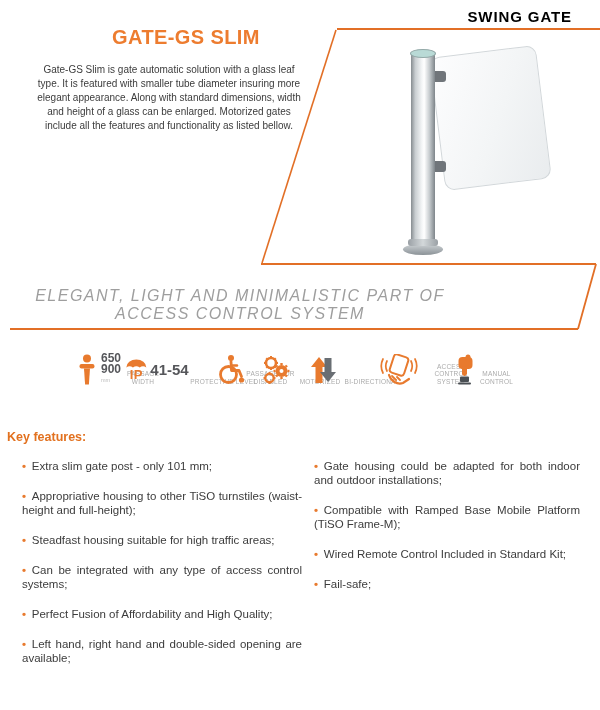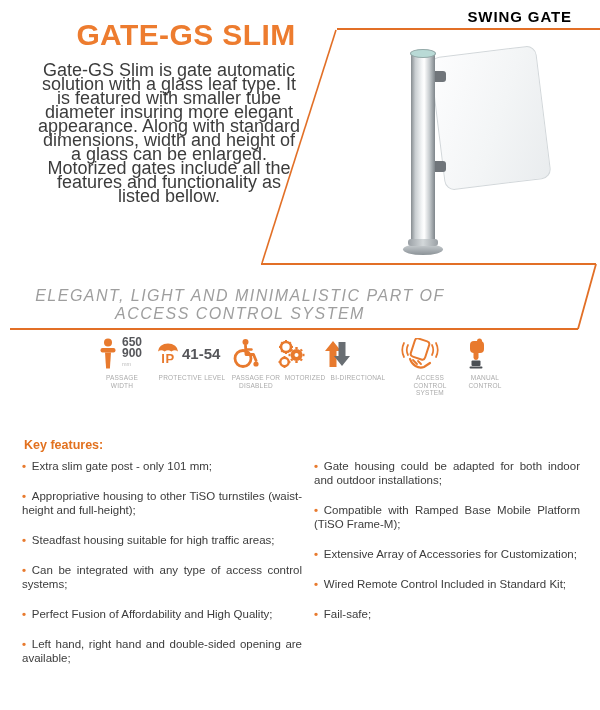--- a/index.html
+++ b/index.html
@@ -7,26 +7,26 @@
     position:relative;width:600px;height:710px;background:#ffffff;overflow:hidden;
     font-family:"Liberation Sans",sans-serif;
   }
   
   .swing-gate{
     position:absolute;top:8px;right:28px;font-size:15px;font-weight:bold;
     color:#000000;letter-spacing:0.9px;
   }
   .deco-lines{position:absolute;left:0;top:0;z-index:1;pointer-events:none;}
   .title{
-    position:absolute;left:36px;top:18px;width:300px;text-align:center;
-    font-size:30px;font-weight:bold;color:#ED7C2F;letter-spacing:0.4px;
+    position:absolute;left:36px;top:26px;width:300px;text-align:center;
+    font-size:20px;font-weight:bold;color:#ED7C2F;letter-spacing:0.4px;
   }
   .descr{
     position:absolute;left:36px;top:63px;width:266px;text-align:center;
-    font-size:18px;line-height:14px;color:#3C3C3C;
+    font-size:10px;line-height:14px;color:#3C3C3C;
   }
   
   .glass{
     position:absolute;left:437px;top:51px;width:105px;height:132px;z-index:2;
     background:linear-gradient(115deg,#fdfdfe 0%,#f3f5f6 55%,#e9ecee 100%);
     border:1px solid #d2d7da;border-radius:10px;transform:rotate(-7deg);
   }
   .bracket{
     position:absolute;width:15px;height:11px;background:#70757A;border-radius:3px;z-index:3;
   }
@@ -48,37 +48,37 @@
     position:absolute;left:403px;top:244px;width:40px;height:11px;border-radius:50%;z-index:3;
     background:linear-gradient(#cdd2d5,#8b9297);
   }
   
   .banner-text{
     position:absolute;left:0;top:287px;width:480px;text-align:center;z-index:6;
     font-style:italic;font-size:16px;color:#9E9E9E;letter-spacing:1.5px;
   }
   
   .spec{
-    position:absolute;top:338px;transform:translateX(-50%);
-    display:flex;flex-direction:column;align-items:flex-start;z-index:6;
+    position:absolute;top:354px;transform:translateX(-50%);
+    display:flex;align-items:flex-end;z-index:6;
   }
   .spec .art{height:31px;display:flex;align-items:center;gap:3px;}
   .spec .lbl{
     margin-top:5px;font-size:6.5px;line-height:7.5px;color:#ABABAB;
     letter-spacing:0.2px;text-align:center;
   }
   .num-col{display:flex;flex-direction:column;line-height:11px;text-align:left;}
   .num{font-size:12px;font-weight:bold;color:#55565A;}
   .unit{font-size:5.5px;color:#BDBDBD;}
   .big-val{font-size:15px;font-weight:bold;color:#55565A;}
   .ip-box{display:flex;flex-direction:column;align-items:center;line-height:1;}
   .ip-txt{font-size:13px;font-weight:bold;color:#E87A2E;letter-spacing:0.5px;}
   
   .kf-head{
-    position:absolute;left:24px;top:430px;font-size:12.5px;font-weight:bold;color:#E2711F;margin-top:8px;
+    position:absolute;left:7px;top:430px;font-size:12.5px;font-weight:bold;color:#E2711F;
   }
   .kf-cols{position:absolute;left:22px;top:459px;width:568px;display:flex;gap:12px;}
   .kf-col{display:flex;flex-direction:column;}
   .kf-col.left{width:280px;}
   .kf-col.right{width:266px;}
   .feat{
     margin-bottom:16px;font-size:11.5px;line-height:14px;color:#3C3C3C;text-align:justify;
   }
   .feat::before{content:"\2022\2002";color:#E87A2E;font-weight:bold;}
 </style>
@@ -241,19 +241,18 @@
       <div class="feat">Extra slim gate post - only 101 mm;</div>
       <div class="feat">Appropriative housing to other TiSO turnstiles (waist-height and full-height);</div>
       <div class="feat">Steadfast housing suitable for high traffic areas;</div>
       <div class="feat">Can be integrated with any type of access control systems;</div>
       <div class="feat">Perfect Fusion of Affordability and High Quality;</div>
       <div class="feat">Left hand, right hand and double-sided opening are available;</div>
     </div>
     <div class="kf-col right">
       <div class="feat">Gate housing could be adapted for both indoor and outdoor installations;</div>
       <div class="feat">Compatible with Ramped Base Mobile Platform (TiSO Frame-M);</div>
-      <div class="feat">Extensive Array of Accessories for Customization;</div>
       <div class="feat">Wired Remote Control Included in Standard Kit;</div>
       <div class="feat">Fail-safe;</div>
     </div>
   </div>
 
 </div>
 
 </body></html>

